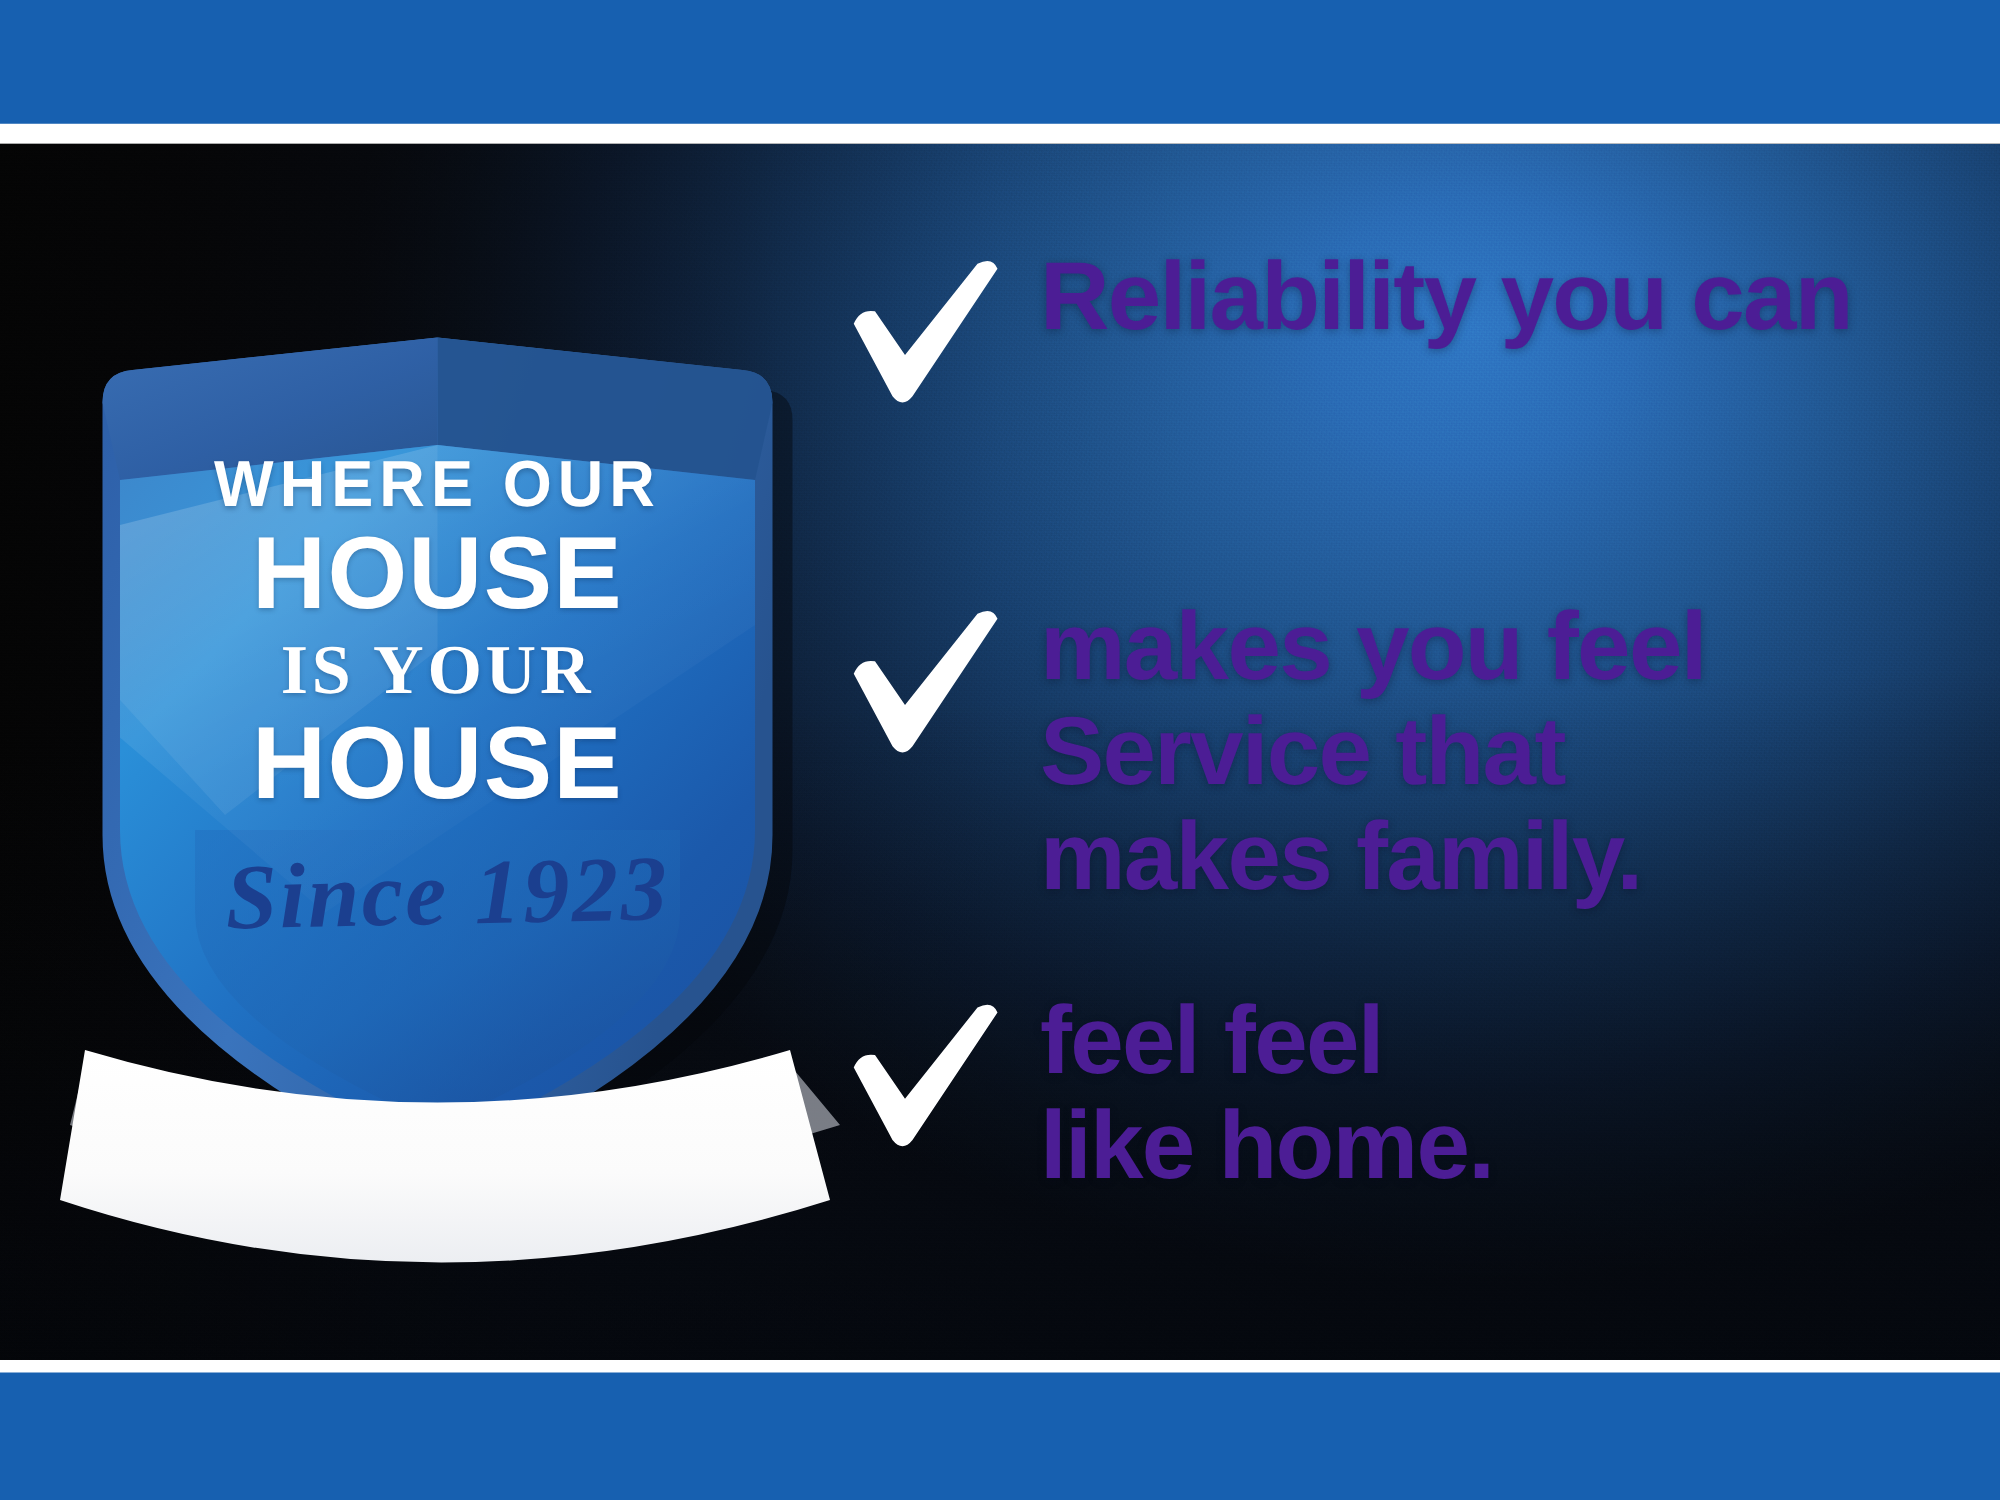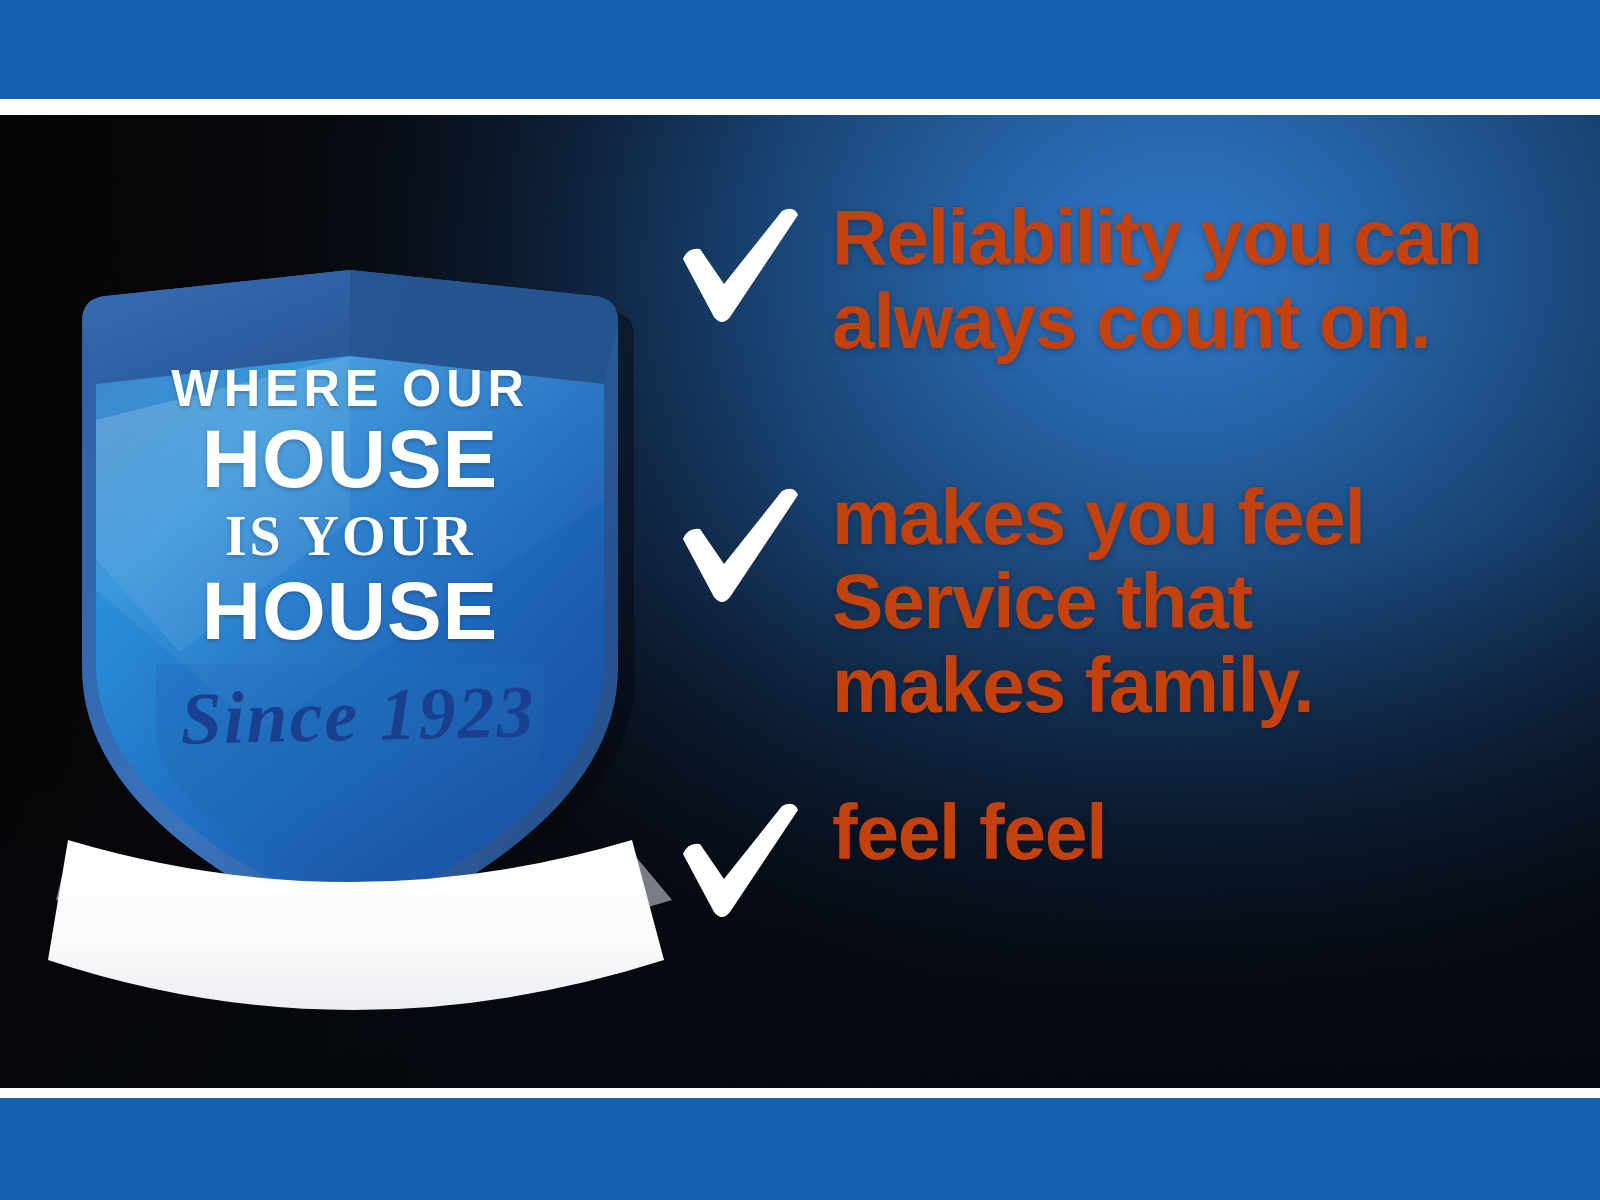--- a/index.html
+++ b/index.html
@@ -104,21 +104,21 @@
   .check-row{position:absolute;left:0;width:880px;}
   #row-0{top:95px;}
   #row-1{top:375px;}
   #row-2{top:690px;}
 
   .check-icon{position:absolute;left:10px;top:0;width:130px;height:120px;}
   .check-icon svg{display:block;width:130px;height:120px;}
 
   .check-text{
     position:absolute;left:172px;top:-10px;width:700px;
-    color:#c2410c;
+    color:#4c1d95;
     font-family:"Liberation Sans",sans-serif;
     font-weight:700;
     font-size:77px;
     line-height:84px;
     letter-spacing:-1.4px;
     text-shadow:0 2px 7px rgba(0,10,28,.30);
   }
   .check-text .ln{display:block;}
 </style>
 </head>
@@ -211,21 +211,20 @@
   <div id="checklist">
 
     <div class="check-row" id="row-0">
       <span class="check-icon">
         <svg viewBox="0 0 130 120" xmlns="http://www.w3.org/2000/svg">
           <path d="M13 54 Q18 42 30 44 L54 79 L112 6 Q124 0 128 10 L60 112 Q52 122 44 112 Z" fill="#ffffff"></path>
         </svg>
       </span>
       <div class="check-text">
         <span class="ln">Reliability you can</span>
-        <span class="ln">always count on.</span>
       </div>
     </div>
 
     <div class="check-row" id="row-1">
       <span class="check-icon">
         <svg viewBox="0 0 130 120" xmlns="http://www.w3.org/2000/svg">
           <path d="M13 54 Q18 42 30 44 L54 79 L112 6 Q124 0 128 10 L60 112 Q52 122 44 112 Z" fill="#ffffff"></path>
         </svg>
       </span>
       <div class="check-text">
@@ -236,20 +235,21 @@
     </div>
 
     <div class="check-row" id="row-2">
       <span class="check-icon">
         <svg viewBox="0 0 130 120" xmlns="http://www.w3.org/2000/svg">
           <path d="M13 54 Q18 42 30 44 L54 79 L112 6 Q124 0 128 10 L60 112 Q52 122 44 112 Z" fill="#ffffff"></path>
         </svg>
       </span>
       <div class="check-text">
         <span class="ln">feel feel</span>
+        <span class="ln">like home.</span>
       </div>
     </div>
 
   </div>
 
   <div class="brandbar" id="bar-bottom"></div>
 
 </div>
 
 </body></html>

